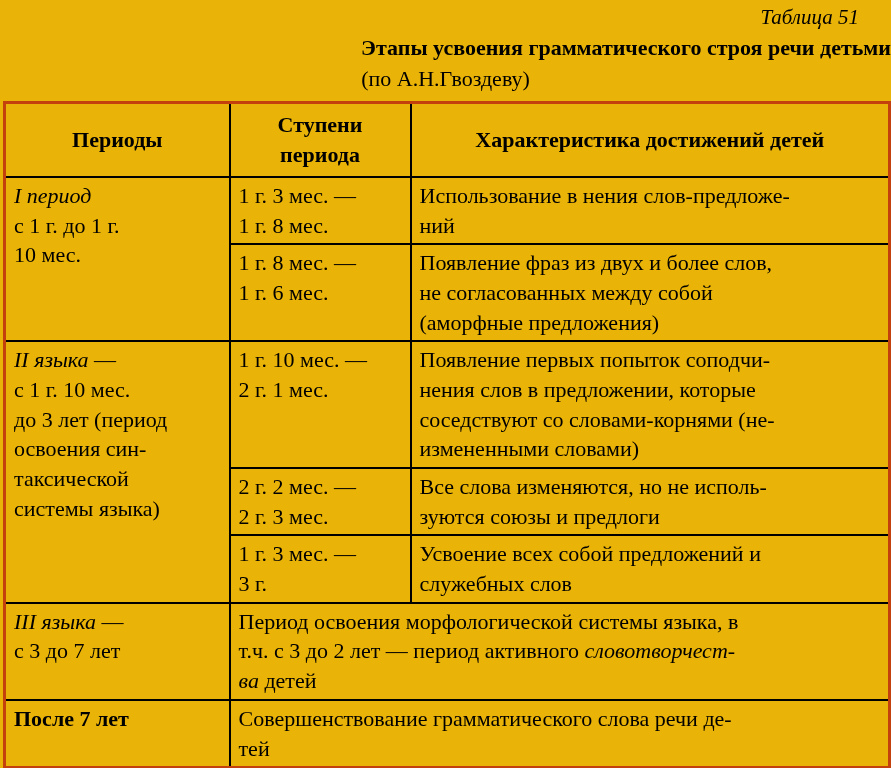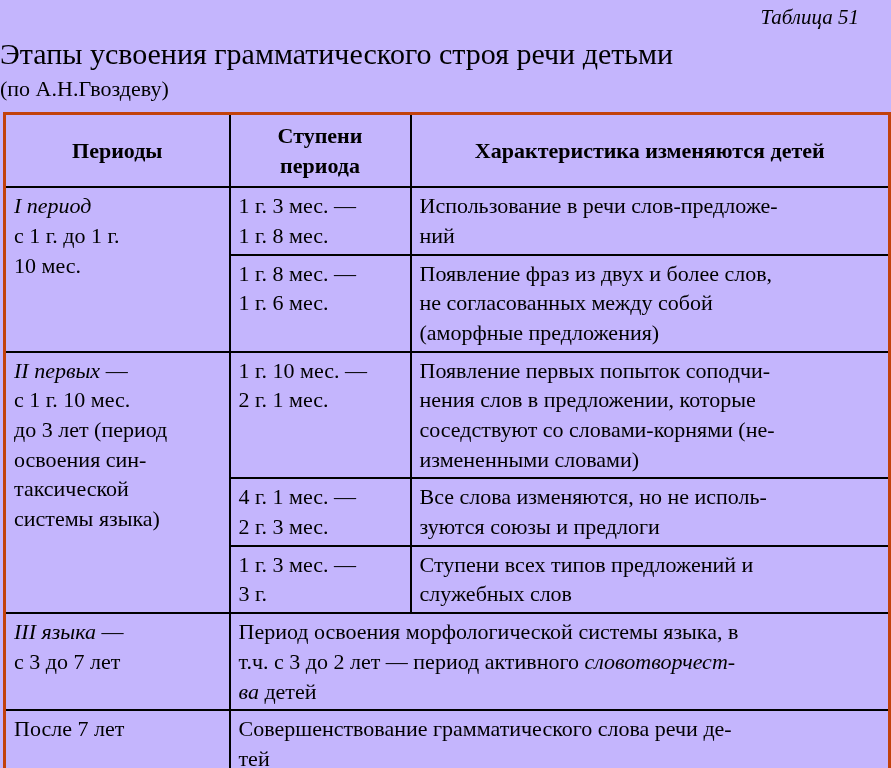--- a/index.html
+++ b/index.html
@@ -8,38 +8,39 @@
     background: #ffffff;
     color: #000000;
     font-family: "Liberation Serif", "DejaVu Serif", serif;
   }
   .page {
     width: 891px;
     height: 768px;
     box-sizing: border-box;
     padding-top: 4px;
     overflow: hidden;
-    background: #c4b5fd;
+    background: #eab308;
   }
   .caption {
     font-style: italic;
     font-size: 21px;
     text-align: right;
     padding-right: 32px;
     line-height: 1.25;
   }
   .title {
-    font-weight: normal;
-    font-size: 30px;
-    text-align: left;
+    font-weight: bold;
+    font-size: 22px;
+    text-align: right;
     margin-top: 4px;
     line-height: 1.3;
   }
   .subtitle {
     font-size: 22px;
+    text-align: center;
     margin-top: 2px;
     margin-bottom: 8px;
     line-height: 1.3;
   }
   table.grammar {
     border-collapse: collapse;
     margin-left: 3px;
     width: 885px;
     table-layout: fixed;
     font-size: 22px;
@@ -60,20 +61,21 @@
     padding: 6px 4px;
   }
   table.grammar td {
     vertical-align: top;
     text-align: left;
     margin-left: 23px;
   }
   td.center-cell {
     vertical-align: middle;
     text-align: center;
+    font-weight: bold;
   }
   .italic {
     font-style: italic;
   }
 </style>
 </head>
 <body>
 
 <div class="page">
 
@@ -85,64 +87,64 @@
     <colgroup>
       <col style="width:225px">
       <col style="width:181px">
       <col style="width:479px">
     </colgroup>
     <tbody>
       <tr>
         <th>Периоды</th>
         <th>Ступени
 периода</th>
-        <th>Характеристика изменяются детей</th>
+        <th>Характеристика достижений детей</th>
       </tr>
 
       <tr>
         <td rowspan="2"><span class="italic">I период</span><span>
 с 1 г. до 1 г.
 10 мес.</span></td>
         <td>1 г. 3 мес. —
 1 г. 8 мес.</td>
-        <td>Использование в речи слов-предложе-
+        <td>Использование в нения слов-предложе-
 ний</td>
       </tr>
       <tr>
         <td>1 г. 8 мес. —
 1 г. 6 мес.</td>
         <td>Появление фраз из двух и более слов,
 не согласованных между собой
 (аморфные предложения)</td>
       </tr>
 
       <tr>
-        <td rowspan="3"><span class="italic">II первых</span><span> —
+        <td rowspan="3"><span class="italic">II языка</span><span> —
 с 1 г. 10 мес.
 до 3 лет (период
 освоения син-
 таксической
 системы языка)</span></td>
         <td>1 г. 10 мес. —
 2 г. 1 мес.</td>
         <td>Появление первых попыток соподчи-
 нения слов в предложении, которые
 соседствуют со словами-корнями (не-
 измененными словами)</td>
       </tr>
       <tr>
-        <td>4 г. 1 мес. —
+        <td>2 г. 2 мес. —
 2 г. 3 мес.</td>
         <td>Все слова изменяются, но не исполь-
 зуются союзы и предлоги</td>
       </tr>
       <tr>
         <td>1 г. 3 мес. —
 3 г.</td>
-        <td>Ступени всех типов предложений и
+        <td>Усвоение всех собой предложений и
 служебных слов</td>
       </tr>
 
       <tr>
         <td><span class="italic">III языка</span><span> —
 с 3 до 7 лет</span></td>
         <td colspan="2"><span>Период освоения морфологической системы языка, в
 т.ч. с 3 до 2 лет — период активного </span><span class="italic">словотворчест-
 ва</span><span> детей</span></td>
       </tr>

